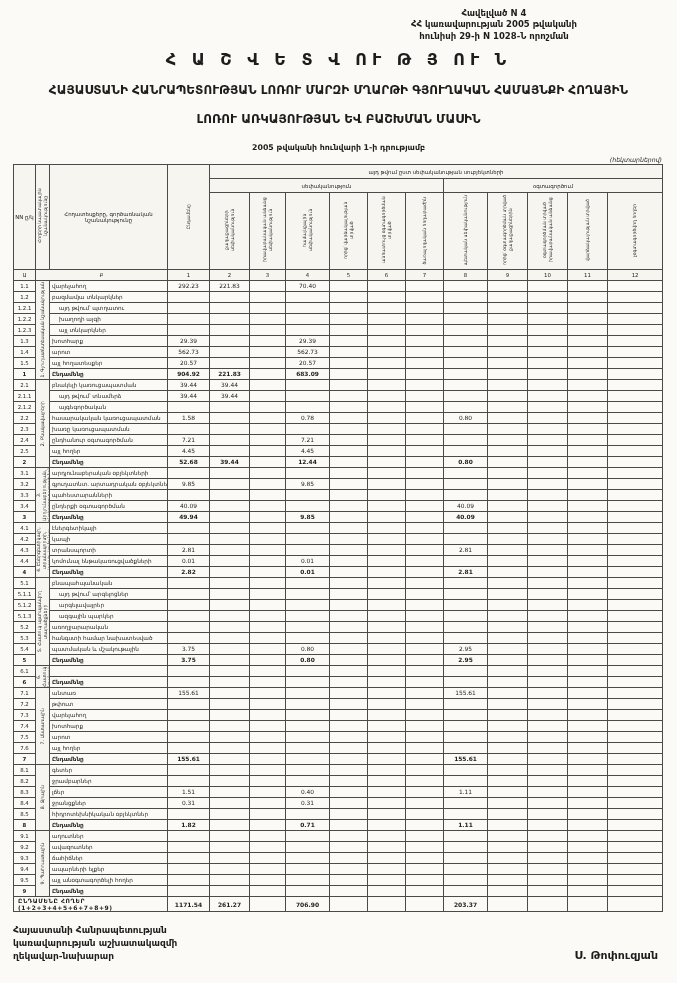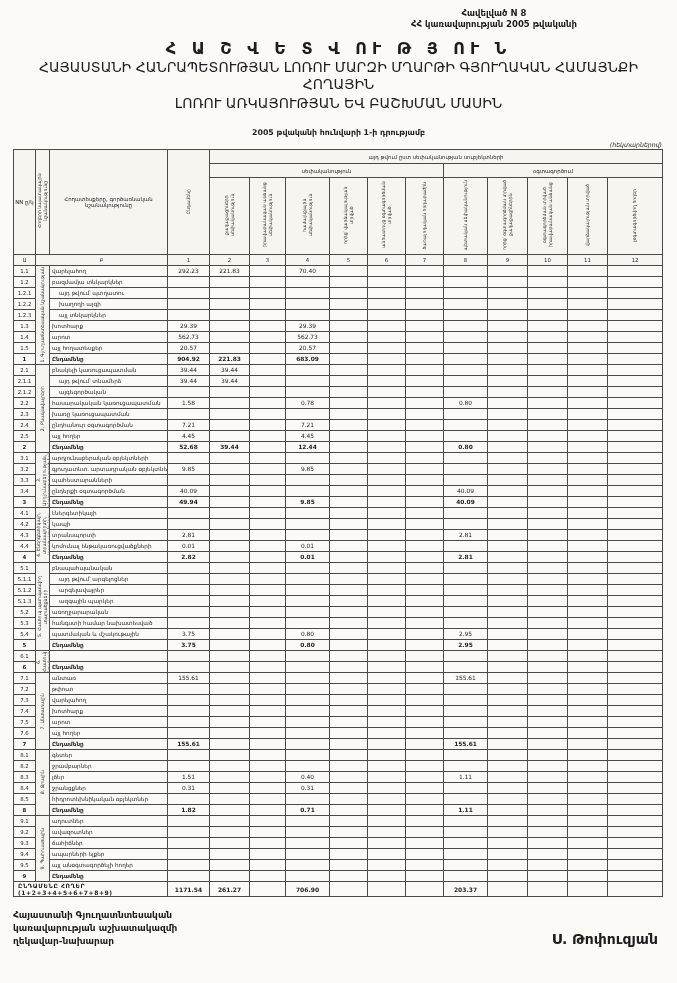--- a/index.html
+++ b/index.html
@@ -2,21 +2,21 @@
 <html><head>
 <meta charset="utf-8">
 <style>
   html,body{margin:0;padding:0;}
   body{width:677px;height:983px;background:#e9e7e2;font-family:"DejaVu Sans",sans-serif;}
   .sheet{width:677px;height:983px;box-sizing:border-box;background:#fbfaf6;color:#1d1d1d;
          padding:8px 13px 6px 13px;position:relative;overflow:hidden;}
   .annex{margin-left:auto;width:340px;text-align:center;font-weight:bold;font-size:8.5px;line-height:1.35;}
   .titles{text-align:center;margin-top:8px;}
   .t1{font-size:16px;font-weight:bold;letter-spacing:5px;}
-  .t2,.t3{font-size:14px;font-weight:normal;margin-top:1px;line-height:1.25;}
+  .t2,.t3{font-size:12px;font-weight:bold;margin-top:14px;line-height:1.25;}
   .t4{font-size:7.8px;font-weight:bold;margin-top:16px;}
   .units{text-align:right;font-size:6.2px;font-style:italic;margin:4px 2px 1px 0;}
   table{width:649px;border-collapse:collapse;table-layout:fixed;}
   th,td{border:1px solid #4a4a48;padding:0;font-weight:normal;overflow:hidden;}
   thead th{font-size:5.2px;line-height:1.15;text-align:center;vertical-align:middle;background:#f7f5ef;}
   .band{font-size:5.4px;height:13px;}
   .hsm{font-size:5.4px;}
   .hrot{writing-mode:vertical-rl;transform:rotate(180deg);display:inline-block;
         max-height:74px;font-size:4.6px;line-height:1.25;overflow:hidden;}
   tr.rot-row th{height:76px;vertical-align:middle;}
@@ -27,30 +27,31 @@
   .vtext{writing-mode:vertical-rl;transform:rotate(180deg);display:inline-block;
          font-size:4.7px;line-height:1.2;max-height:100%;overflow:hidden;}
   td.lbl{text-align:left;padding-left:2px;font-size:5.7px;white-space:nowrap;}
   td.val{text-align:center;}
   tr.r-t td{font-weight:bold;}
   tr.r-s td.lbl{padding-left:9px;}
   tr.r-g td{font-weight:bold;font-size:6px;border-top:1.5px solid #333;}
   td.glbl{text-align:left;padding-left:4px;letter-spacing:0.6px;font-size:5.8px;}
   .footer{display:flex;justify-content:space-between;align-items:flex-end;margin-top:12px;}
   .fleft{font-size:9px;font-weight:bold;line-height:1.4;}
-  .fright{font-size:14px;font-weight:bold;padding-right:6px;}
+  .fright{font-size:11px;font-weight:bold;padding-right:6px;}
 </style>
 </head>
 <body>
 
 <div class="sheet">
 
   <div class="annex">
-    <div>Հավելված N 8</div>
+    <div>Հավելված N 4</div>
     <div>ՀՀ կառավարության 2005 թվականի</div>
+    <div>հունիսի 29-ի N 1028-Ն որոշման</div>
   </div>
 
   <div class="titles">
     <div class="t1">Հ Ա Շ Վ Ե Տ Վ ՈՒ Թ Յ ՈՒ Ն</div>
     <div class="t2">ՀԱՅԱՍՏԱՆԻ ՀԱՆՐԱՊԵՏՈՒԹՅԱՆ ԼՈՌՈՒ ՄԱՐԶԻ ՄՂԱՐԹԻ ԳՅՈՒՂԱԿԱՆ ՀԱՄԱՅՆՔԻ ՀՈՂԱՅԻՆ</div>
     <div class="t3">ԼՈՌՈՒ ԱՌԿԱՅՈՒԹՅԱՆ ԵՎ ԲԱՇԽՄԱՆ ՄԱՍԻՆ</div>
     <div class="t4">2005 թվականի հունվարի 1-ի դրությամբ</div>
   </div>
 
   <div class="units">(հեկտարներով)</div>
@@ -1034,20 +1035,20 @@
           <td class="val"></td>
           <td class="val"></td>
           <td class="val"></td>
           <td class="val"></td>
         </tr>
       </tbody>
   </table>
 
   <div class="footer">
     <div class="fleft">
-      <div>Հայաստանի Գյուղատնտեսական</div>
+      <div>Հայաստանի Հանրապետության</div>
       <div>կառավարության աշխատակազմի</div>
       <div>ղեկավար-նախարար</div>
     </div>
     <div class="fright">Ս. Թոփուզյան</div>
   </div>
 
 </div>
 
 </body></html>

